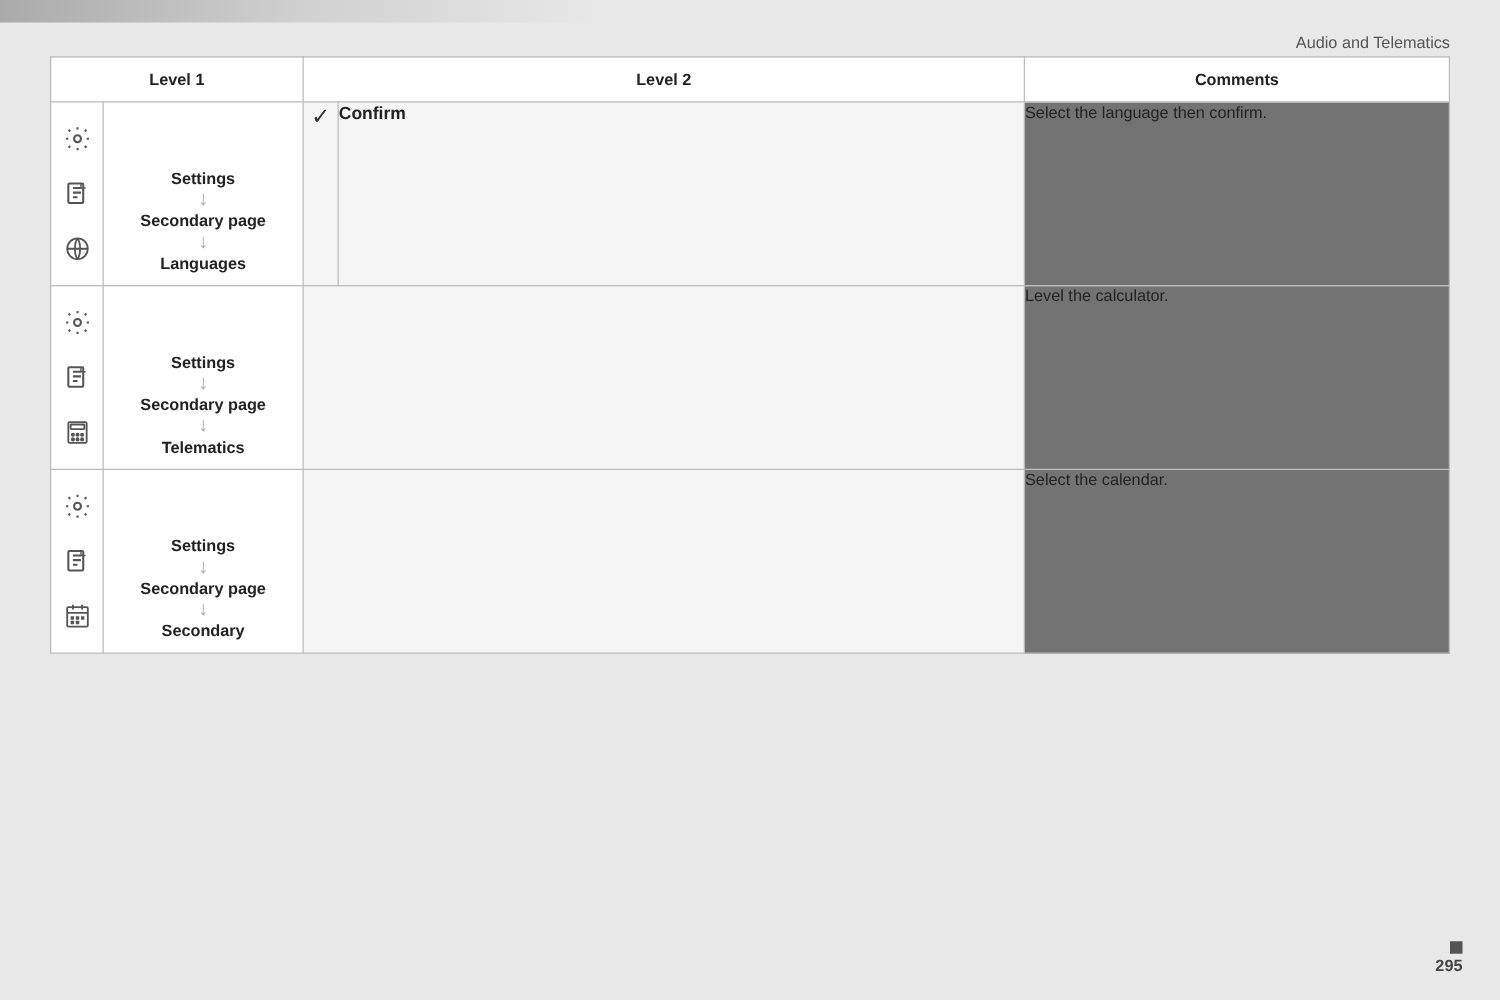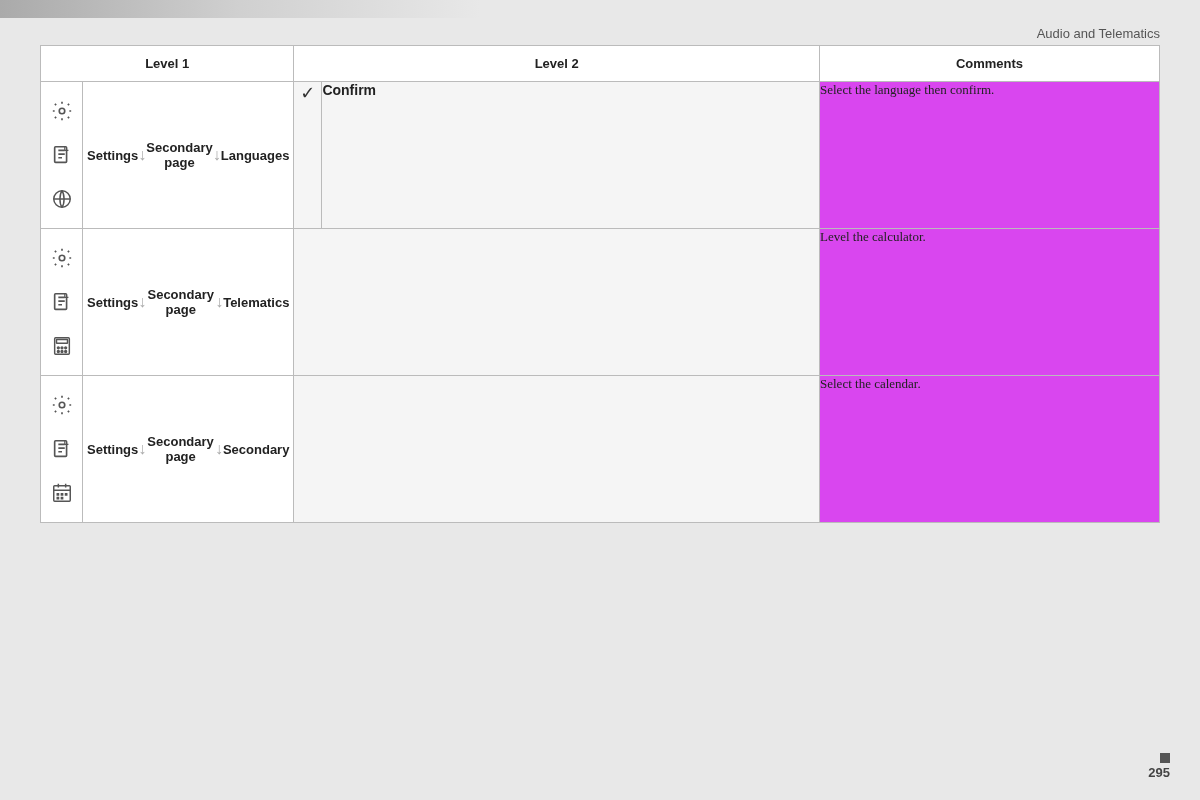--- a/index.html
+++ b/index.html
@@ -82,25 +82,24 @@
     }
 
     .level2-content {
       background: #f5f5f5;
       padding: 16px 16px;
       vertical-align: middle;
       margin-left: 22px;
     }
 
     .comments-cell {
-      background: #d946ef;
+      background: #737373;
       padding: 16px 20px;
       vertical-align: middle;
       width: 340px;
-      font-family: Liberation Serif, serif;
     }
 
     .level1-label {
       font-weight: bold;
       font-size: 13px;
       text-align: center;
       margin-bottom: 0;
     }
 
     .arrow-down {
@@ -168,23 +167,23 @@
     .icon-col-row {
       display: flex;
       flex-direction: column;
       align-items: center;
       padding: 10px 4px;
       gap: 6px;
     }
 
     .level1-content {
       display: flex;
-      flex-direction: row;
+      flex-direction: column;
       align-items: center;
-      justify-content: center;
+      justify-content: flex-end;
       padding: 10px 4px;
       height: 100%;
     }
 
     .row-main td {
       height: 130px;
     }
   </style>
 </head>
 <body>

